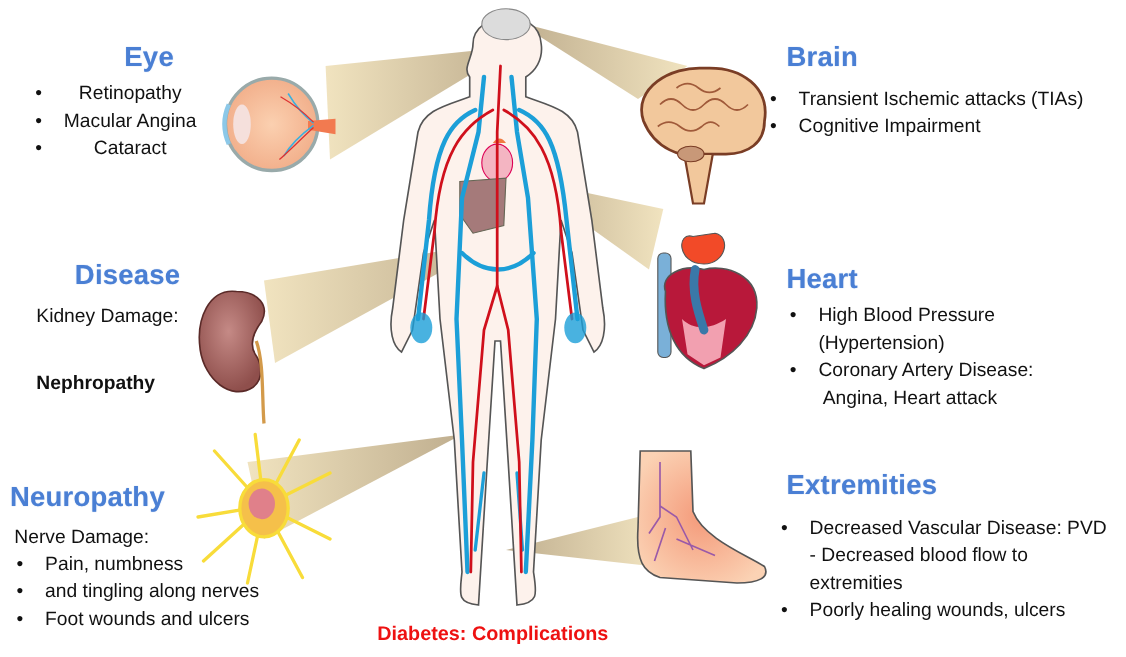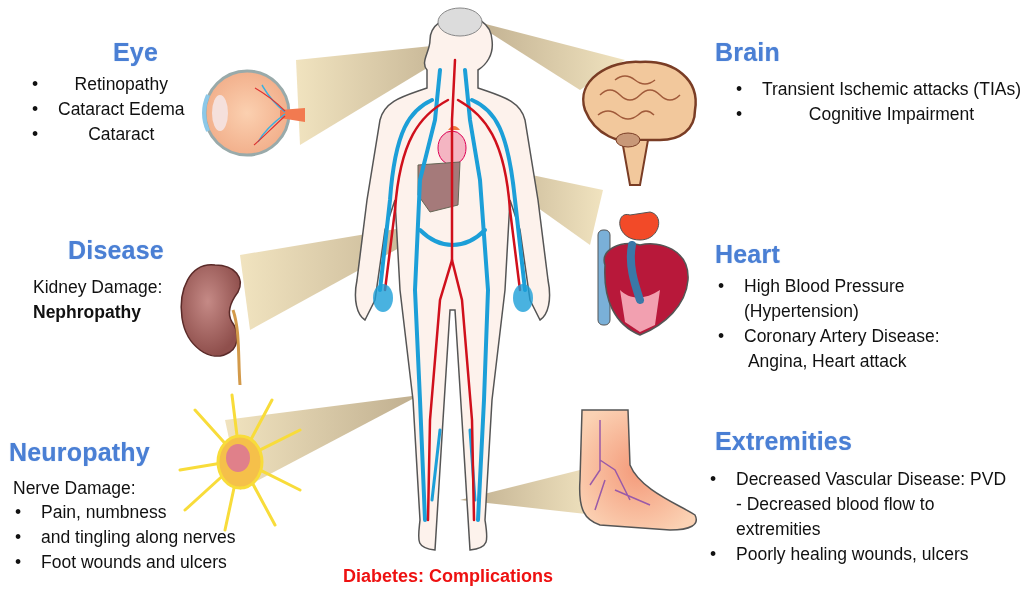--- a/index.html
+++ b/index.html
@@ -4,21 +4,21 @@
   <style>
     html, body { margin: 0; padding: 0; background: #ffffff; }
     body { width: 1024px; height: 597px; position: relative; overflow: hidden;
            font-family: "Liberation Sans", "DejaVu Sans", sans-serif; color: #111; }
     .heading { position: absolute; font-family: "Liberation Sans", sans-serif; font-weight: bold;
                color: #4a7fd4; font-size: 25px; letter-spacing: 0.2px; text-shadow: 0 0 1px rgba(74,127,212,0.5); }
     .blist { position: absolute; margin: 0; padding: 0; list-style: none; font-size: 17.5px; line-height: 25px; }
     .blist li { position: relative; padding-left: 28px; }
     .blist li::before { content: "\2022"; position: absolute; left: 2px; top: 0; }
     .plain { position: absolute; font-size: 17.5px; line-height: 25px; }
-    .bold { font-weight: bold; }
+    .bold { font-weight: bold; margin-top: 36px; }
     .caption { position: absolute; left: 343px; top: 566px; color: #ee1111; font-weight: bold; font-size: 18px; }
     svg.art { position: absolute; left: 0; top: 0; }
   </style>
 </head>
 <body>
 
 <svg class="art" width="1024" height="597" viewBox="0 0 1024 597">
   <defs>
     <linearGradient id="beamL" x1="1" y1="0" x2="0" y2="0">
       <stop offset="0" stop-color="#b8a582"></stop>
@@ -120,26 +120,26 @@
 
   <g>
     <path d="M582,410 L628,410 L630,465 C640,490 680,505 695,515 C700,525 690,530 670,530 L600,525 C585,520 578,510 580,480 Z" fill="url(#footG)" stroke="#555" stroke-width="1.5"></path>
     <path d="M600,420 L600,470 L590,485 M600,460 L615,470 L630,500 M605,480 L595,510 M615,490 L650,505" stroke="#9a5aa8" stroke-width="1.5" fill="none"></path>
   </g>
 </svg>
 
 <div class="heading" style="left:113px; top:38px;">Eye</div>
 <ul class="blist" style="left:30px; top:72px;text-align:center;">
   <li>Retinopathy</li>
-  <li>Cataract Edema</li>
+  <li>Macular Angina</li>
   <li>Cataract</li>
 </ul>
 
 <div class="heading" style="left:715px; top:38px;">Brain</div>
-<ul class="blist" style="left:734px; top:77px;text-align:center;">
+<ul class="blist" style="left:698px; top:77px;">
   <li>Transient Ischemic attacks (TIAs)</li>
   <li>Cognitive Impairment</li>
 </ul>
 
 <div class="heading" style="left:68px; top:236px;">Disease</div>
 <div class="plain" style="left:33px; top:275px;">Kidney Damage:</div>
 <div class="plain bold" style="left:33px; top:300px;">Nephropathy</div>
 
 <div class="heading" style="left:715px; top:240px;">Heart</div>
 <ul class="blist" style="left:716px; top:274px;">

